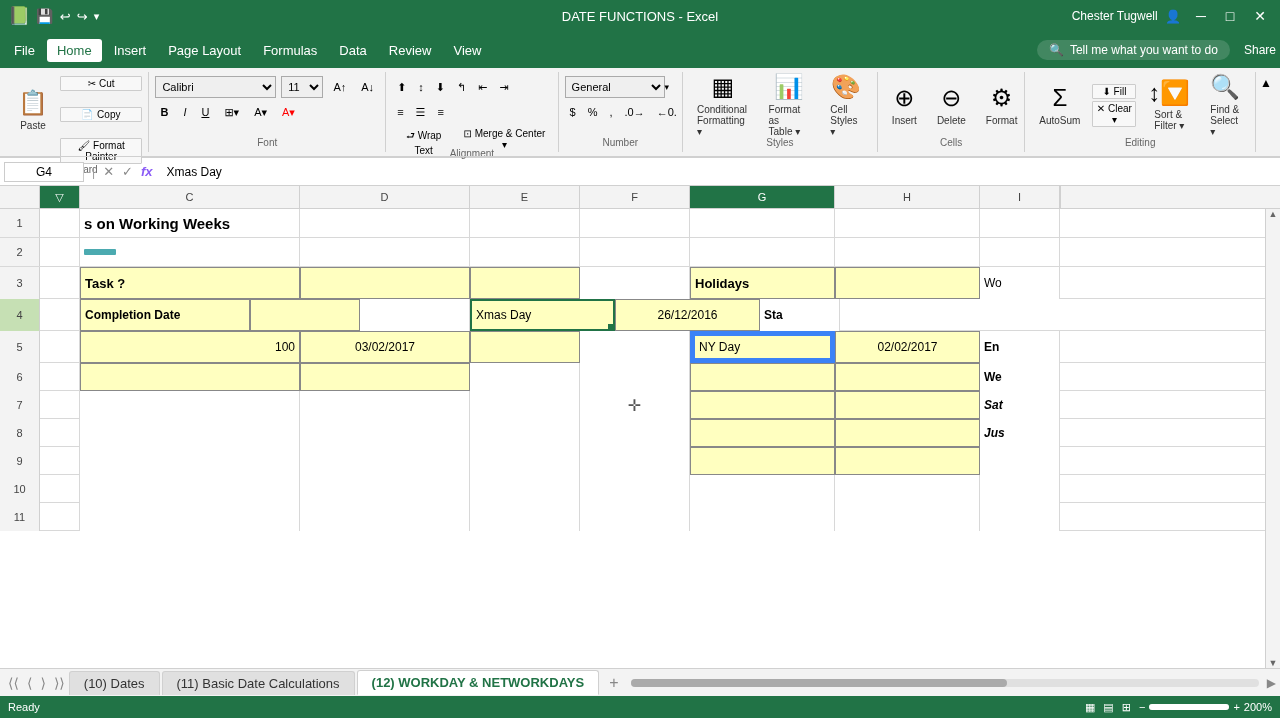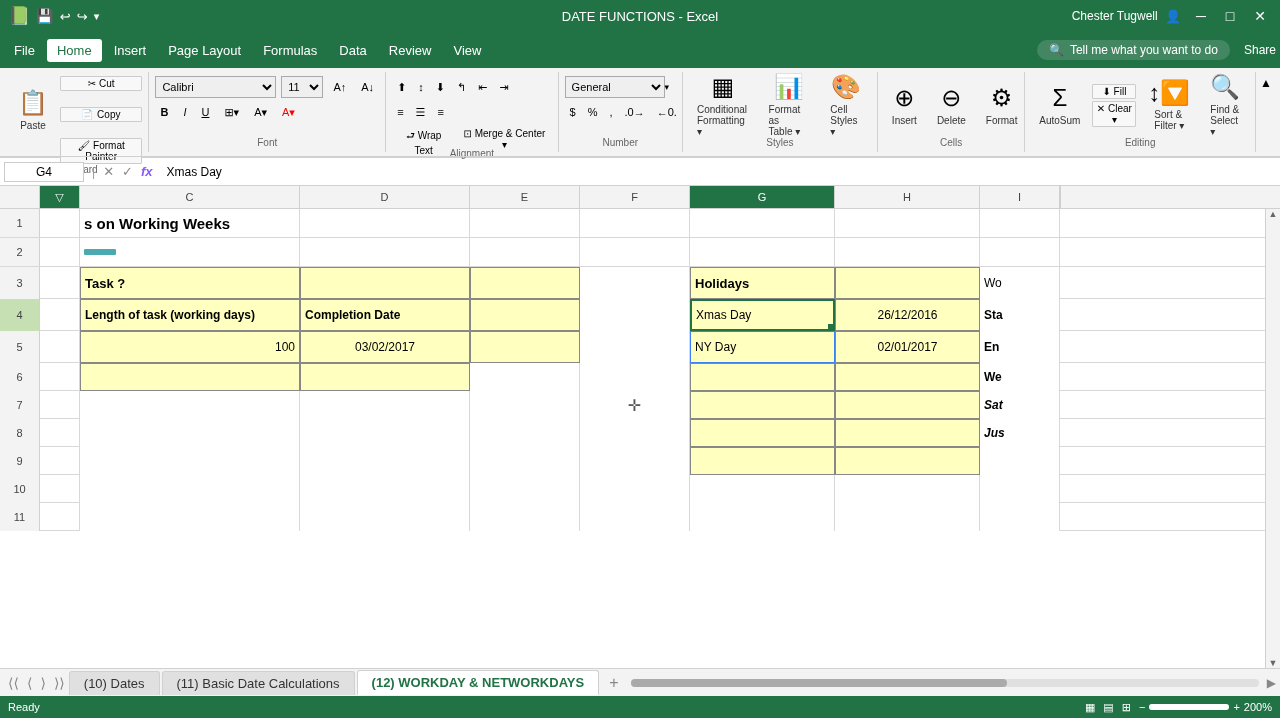--- a/index.html
+++ b/index.html
@@ -510,38 +510,37 @@
         <div class="cell col-e" style="width:110px;min-width:110px;border:1px solid #888;background:#ffffc0;height:32px;"></div>
         <div class="cell col-f" style="width:110px;min-width:110px;height:32px;"></div>
         <div class="cell col-g bold-text" style="width:145px;min-width:145px;border:1px solid #888;background:#ffffc0;font-weight:bold;font-size:13px;height:32px;">Holidays</div>
         <div class="cell col-h" style="width:145px;min-width:145px;border:1px solid #888;background:#ffffc0;height:32px;"></div>
         <div class="cell col-i bold-text" style="width:80px;min-width:80px;overflow:hidden;font-weight:normal;height:32px;">Wo</div>
       </div>
 
       <div class="grid-row" style="height:32px;">
         <div class="row-num selected-row" style="height:32px;background:#c6e0b4;">4</div>
         <div style="width:40px;min-width:40px;border-right:1px solid #d8d8d8;height:32px;"></div>
-        <div class="cell col-c bold-text" style="width:220px;min-width:220px;border:1px solid #888;background:#ffffc0;font-weight:bold;height:32px;">Length of task (working days)</div>
         <div class="cell col-d bold-text" style="width:170px;min-width:170px;border:1px solid #888;background:#ffffc0;font-weight:bold;height:32px;">Completion Date</div>
         <div class="cell col-e" style="width:110px;min-width:110px;border:1px solid #888;background:#ffffc0;height:32px;"></div>
         <div class="cell col-f" style="width:110px;min-width:110px;height:32px;"></div>
         <div class="cell col-g selected-cell-indicator" style="width:145px;min-width:145px;border:2px solid #217346;background:#ffffc0;height:32px;position:relative;">Xmas Day</div>
         <div class="cell col-h" style="width:145px;min-width:145px;border:1px solid #888;background:#ffffc0;height:32px;justify-content:center;">26/12/2016</div>
         <div class="cell col-i bold-text" style="width:80px;min-width:80px;overflow:hidden;font-weight:bold;height:32px;">Sta</div>
       </div>
 
       <div class="grid-row" style="height:32px;">
         <div class="row-num" style="height:32px;">5</div>
         <div style="width:40px;min-width:40px;border-right:1px solid #d8d8d8;height:32px;"></div>
         <div class="cell col-c align-right" style="width:220px;min-width:220px;border:1px solid #888;background:#ffffc0;justify-content:flex-end;height:32px;padding-left:16px;">100</div>
         <div class="cell col-d align-center" style="width:170px;min-width:170px;border:1px solid #888;background:#ffffc0;justify-content:center;height:32px;">03/02/2017</div>
         <div class="cell col-e" style="width:110px;min-width:110px;border:1px solid #888;background:#ffffc0;height:32px;"></div>
         <div class="cell col-f" style="width:110px;min-width:110px;height:32px;"></div>
-        <div class="cell col-g" style="width:145px;min-width:145px;border:1px solid #3b82f6;background:#ffffc0;height:32px;">NY Day</div>
-        <div class="cell col-h align-center" style="width:145px;min-width:145px;border:1px solid #888;background:#ffffc0;justify-content:center;height:32px;">02/01/2017</div>
+        <div class="cell col-g" style="width:145px;min-width:145px;border:5px solid #3b82f6;background:#ffffc0;height:32px;">NY Day</div>
+        <div class="cell col-h align-center" style="width:145px;min-width:145px;border:1px solid #888;background:#ffffc0;justify-content:center;height:32px;">02/02/2017</div>
         <div class="cell col-i bold-text" style="width:80px;min-width:80px;overflow:hidden;font-weight:bold;height:32px;">En</div>
       </div>
 
       <div class="grid-row" style="height:28px;">
         <div class="row-num">6</div>
         <div style="width:40px;min-width:40px;border-right:1px solid #d8d8d8;height:28px;"></div>
         <div class="cell col-c" style="width:220px;min-width:220px;border:1px solid #888;background:#ffffc0;"></div>
         <div class="cell col-d" style="width:170px;min-width:170px;border:1px solid #888;background:#ffffc0;"></div>
         <div class="cell col-e" style="width:110px;min-width:110px;"></div>
         <div class="cell col-f" style="width:110px;min-width:110px;"></div>

